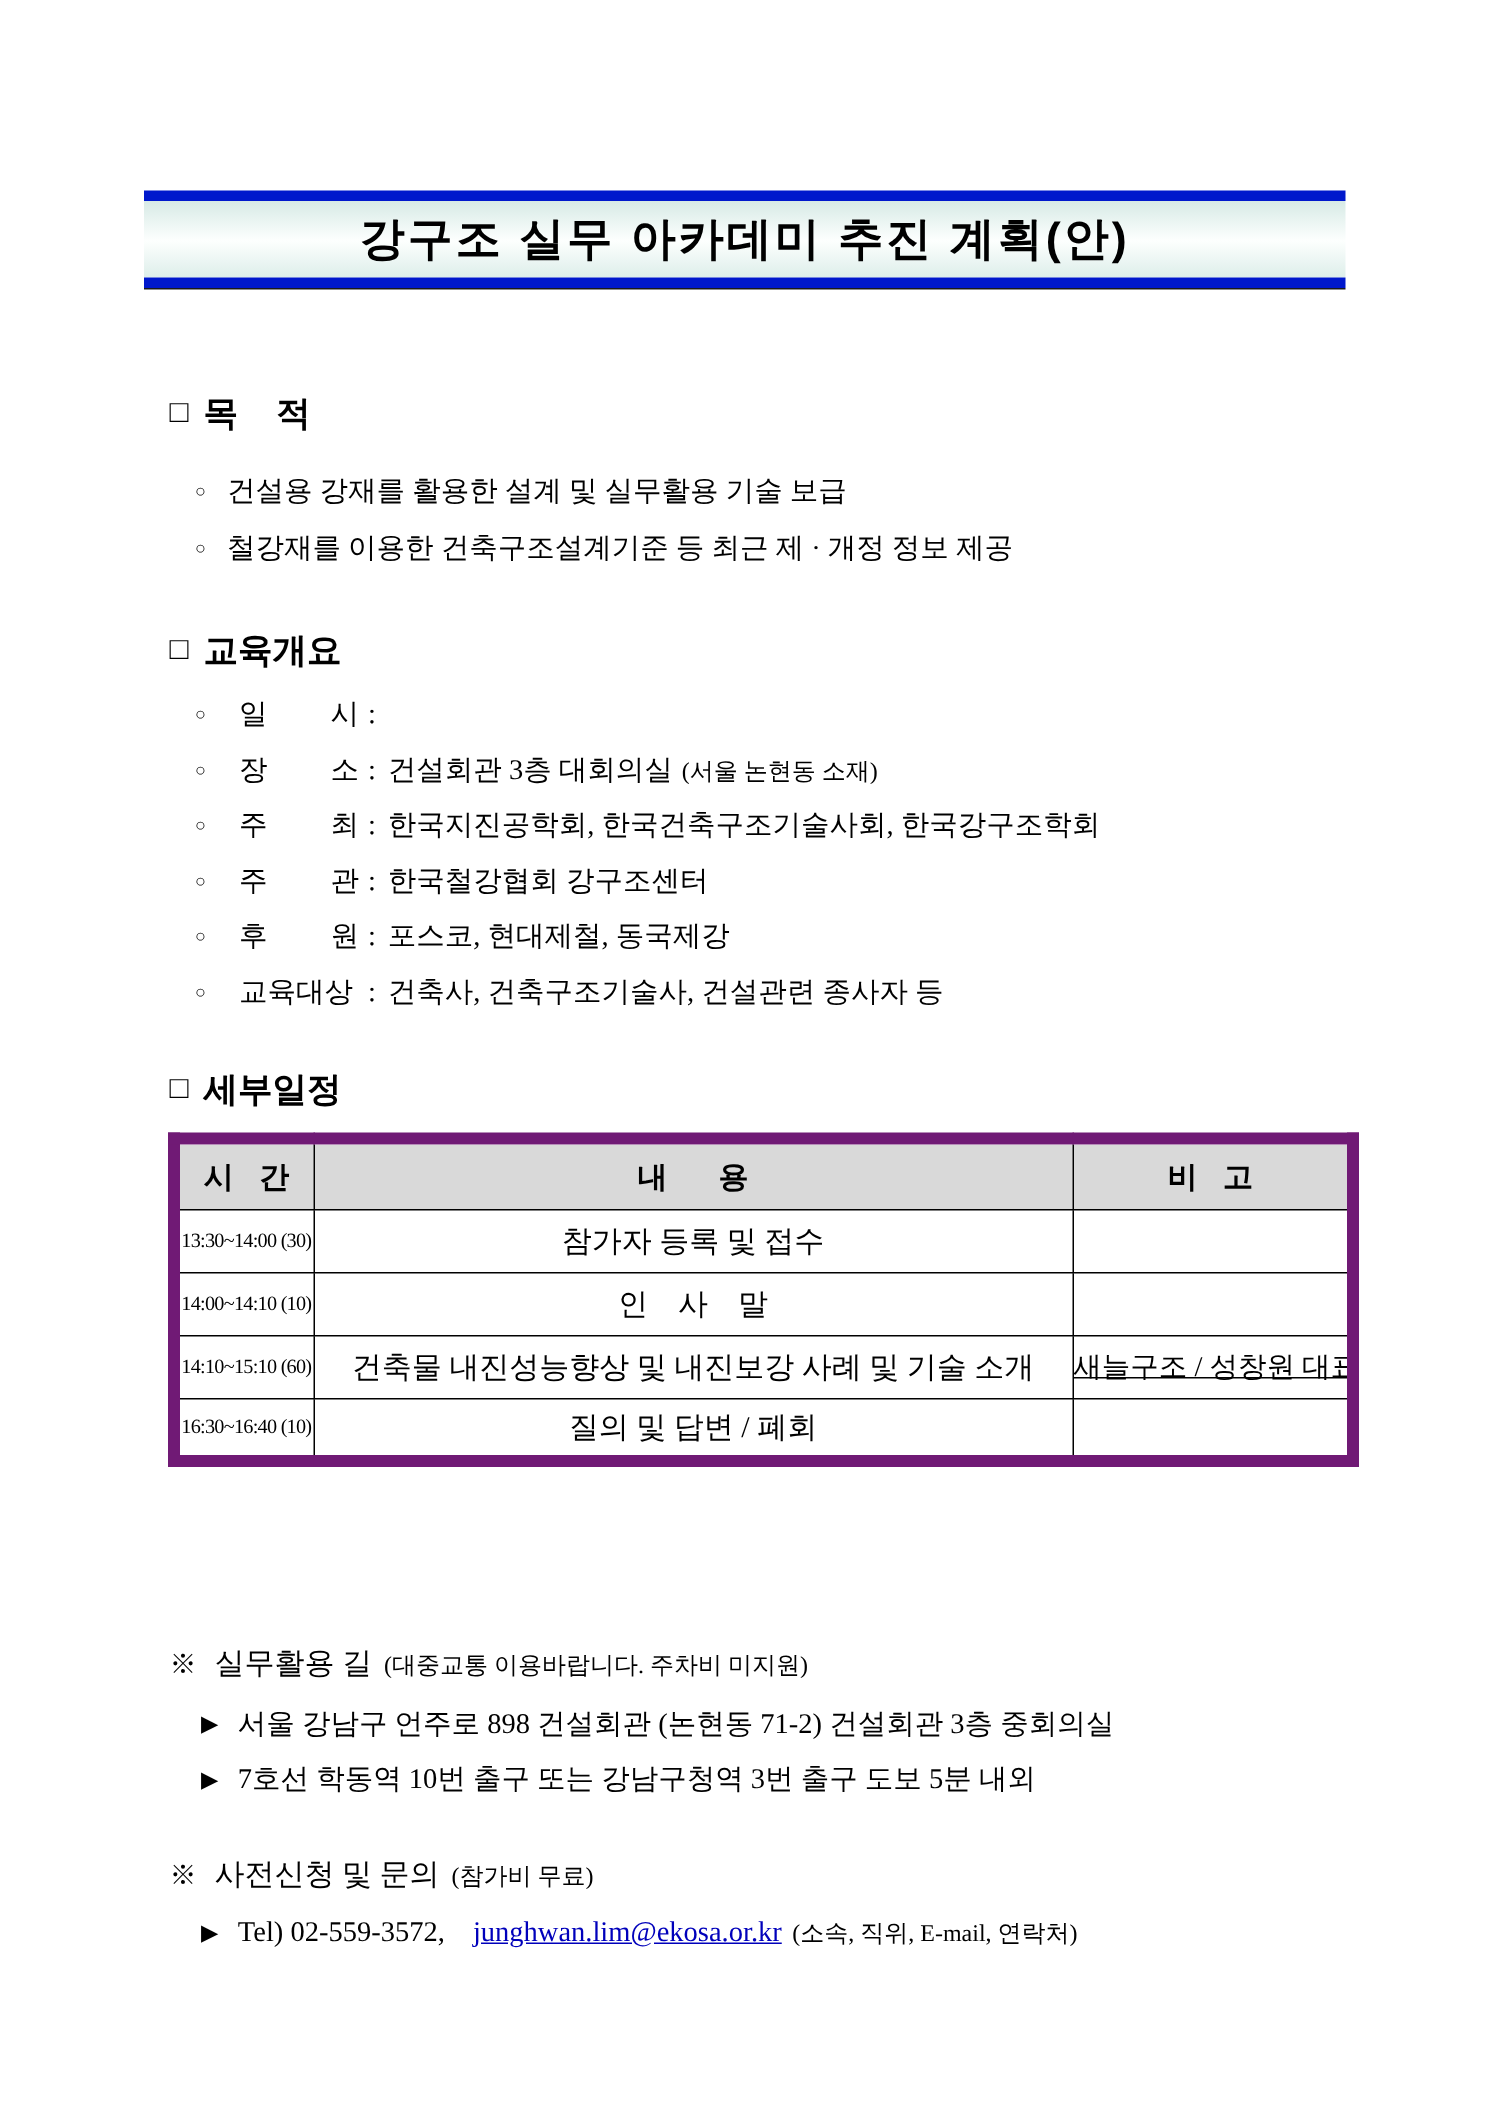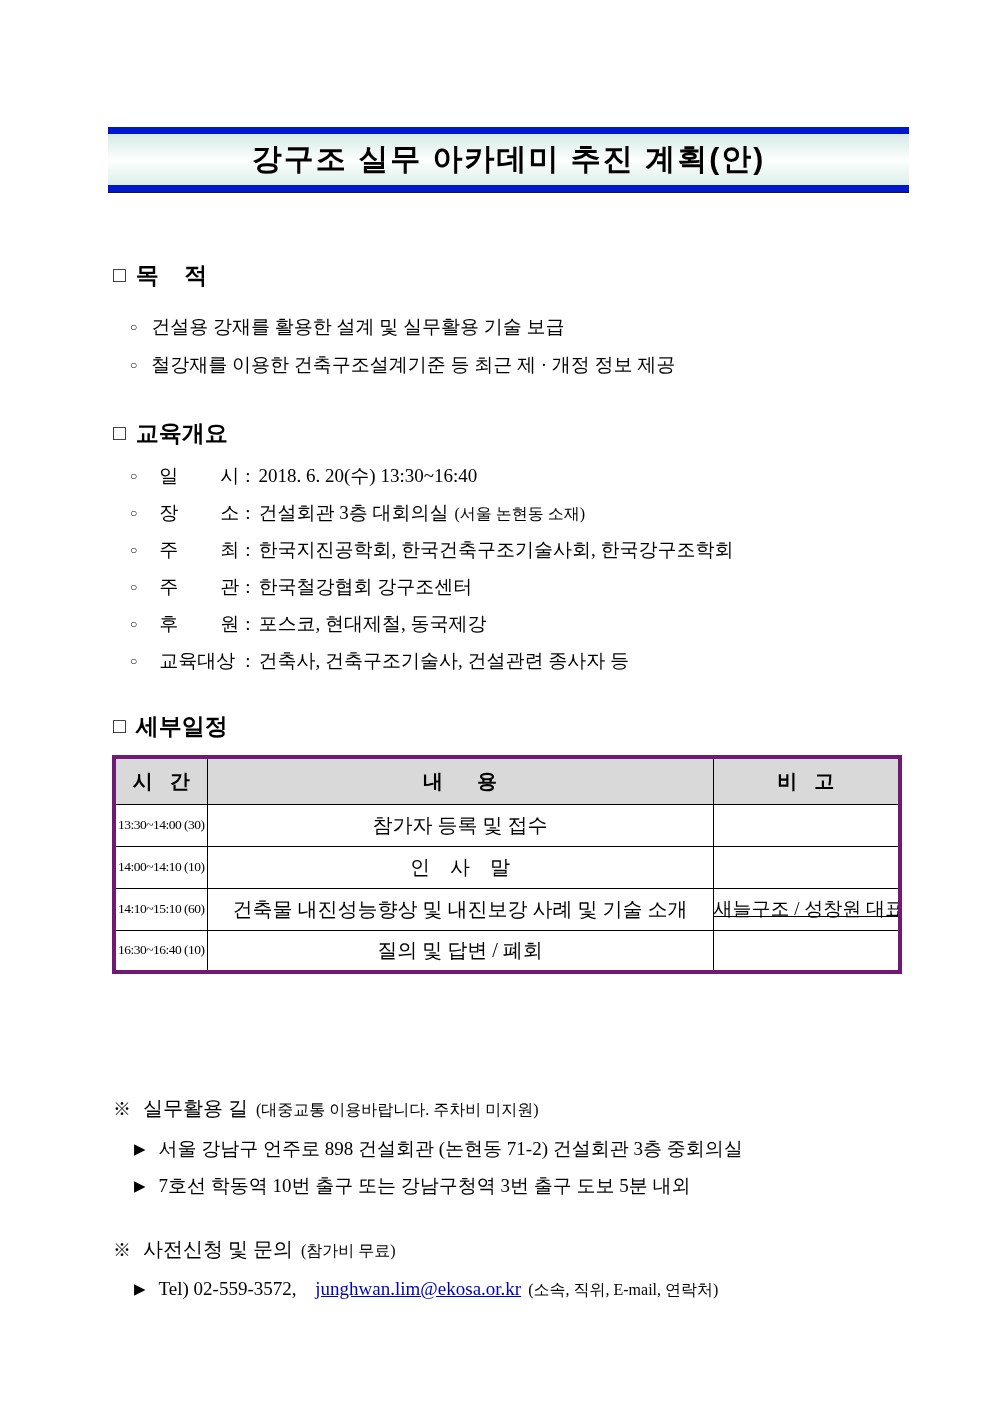--- a/index.html
+++ b/index.html
@@ -11,21 +11,21 @@
     margin: 0 auto;
     background: #ffffff;
     font-family: "Liberation Serif", "DejaVu Serif", serif;
     color: #000000;
     overflow: hidden;
   }
 
   
   .banner {
     position: absolute;
-    left: 108px; top: 127px;
+    left: 96px; top: 127px;
     width: 801px; height: 65px;
     border-top: 7px solid #0018cc;
     border-bottom: 7px solid #0018cc;
     box-shadow: 0 1px 0 #1a1a1a;
     background: linear-gradient(180deg, #d7eae6 0%, #fdfffe 52%, #ddeeea 100%);
     display: flex; align-items: center; justify-content: center;
   }
   .banner-title {
     font-family: "Liberation Sans", "DejaVu Sans", sans-serif;
     font-weight: 800;
@@ -91,21 +91,21 @@
     border-collapse: collapse;
     table-layout: fixed;
   }
   .sched-table th, .sched-table td {
     border: 1px solid #000000;
     text-align: center;
     vertical-align: middle;
     overflow: hidden;
     white-space: pre;
   }
-  .sched-table { border: 4px solid #701a75; }
+  .sched-table { border: 8px solid #701a75; }
   .sched-table th {
     background: #d9d9d9;
     height: 47px;
     font-family: "Liberation Serif", "DejaVu Serif", serif;
     font-weight: 700;
     font-size: 20px;
     word-spacing: 12px;
   }
   .sched-table td { height: 42px; font-size: 20px; }
   .col-time   { width: 93px;  }
@@ -165,21 +165,20 @@
 
   <div class="section-heading" style="top:418px;">
     <span class="square-marker">□</span>
     <span>교육개요</span>
   </div>
 
   <div class="ov-item" style="top:463px;">
     <span class="circle-bullet">○</span>
     <span class="ov-label">일 시</span>
     <span class="ov-colon">:</span>
-    <span>2018. 6. 20(수) 13:30~16:40</span>
     <span class="ov-note"></span>
   </div>
   <div class="ov-item" style="top:500px;">
     <span class="circle-bullet">○</span>
     <span class="ov-label">장 소</span>
     <span class="ov-colon">:</span>
     <span>건설회관 3층 대회의실</span>
     <span class="ov-note">(서울 논현동 소재)</span>
   </div>
   <div class="ov-item" style="top:537px;">

